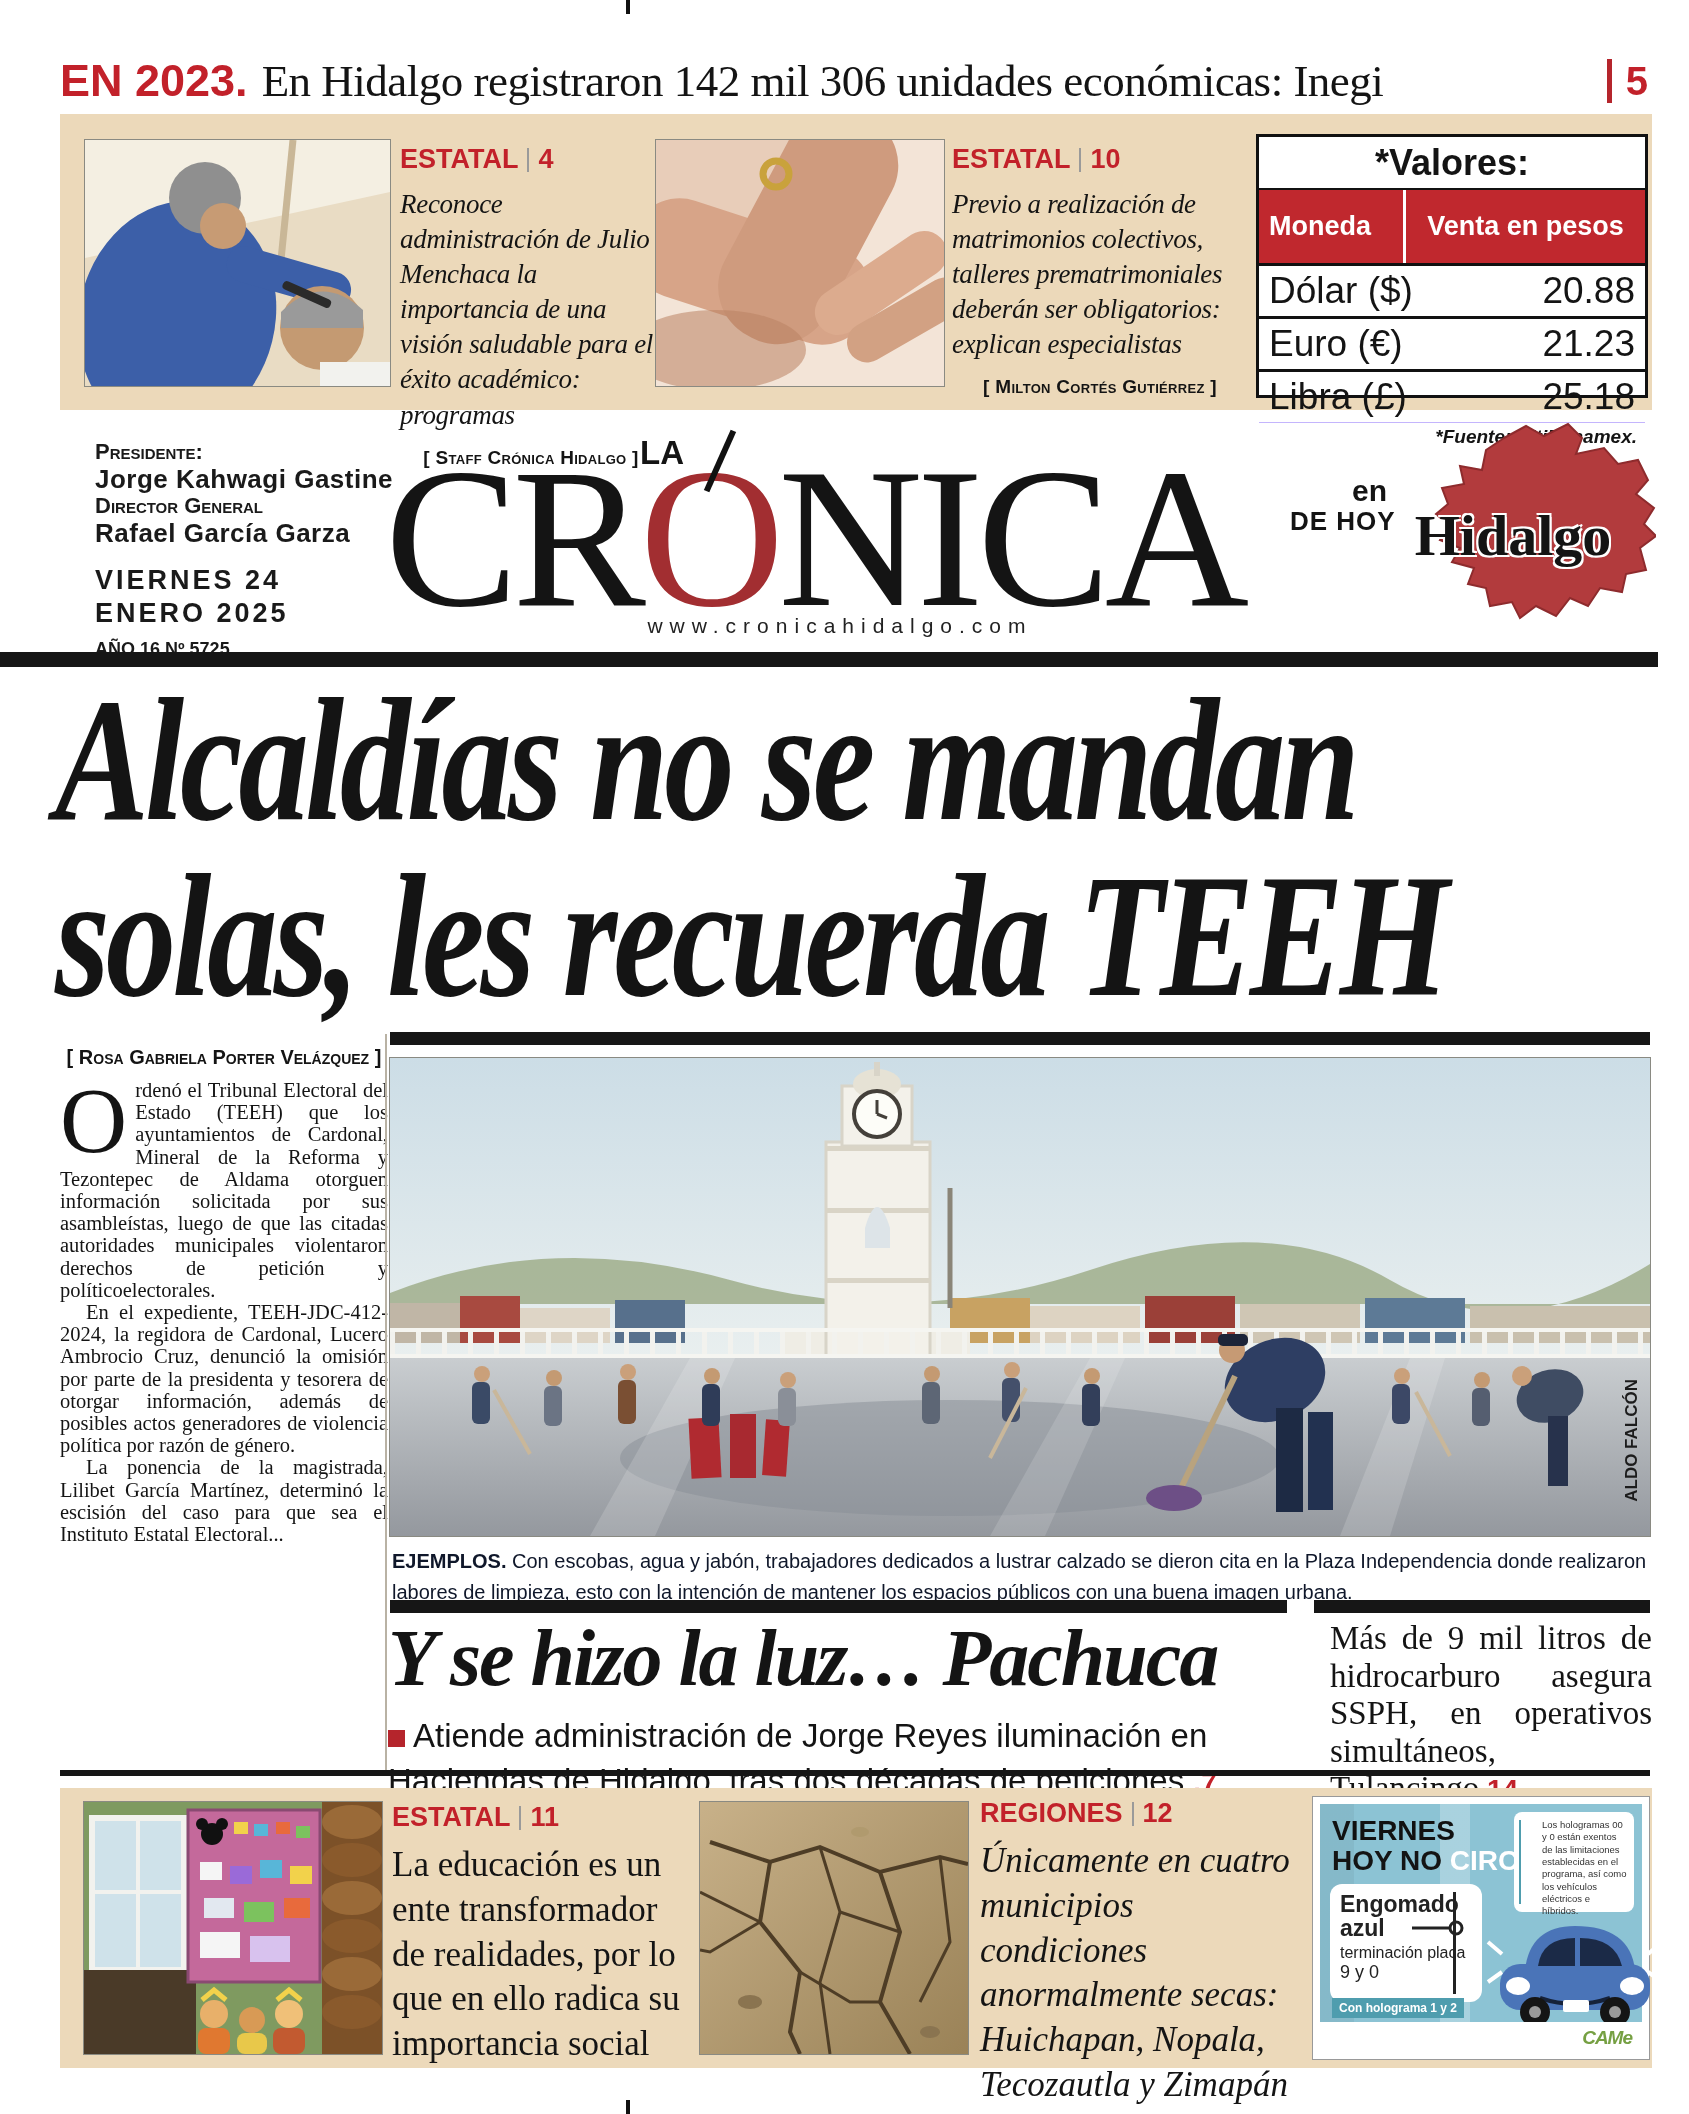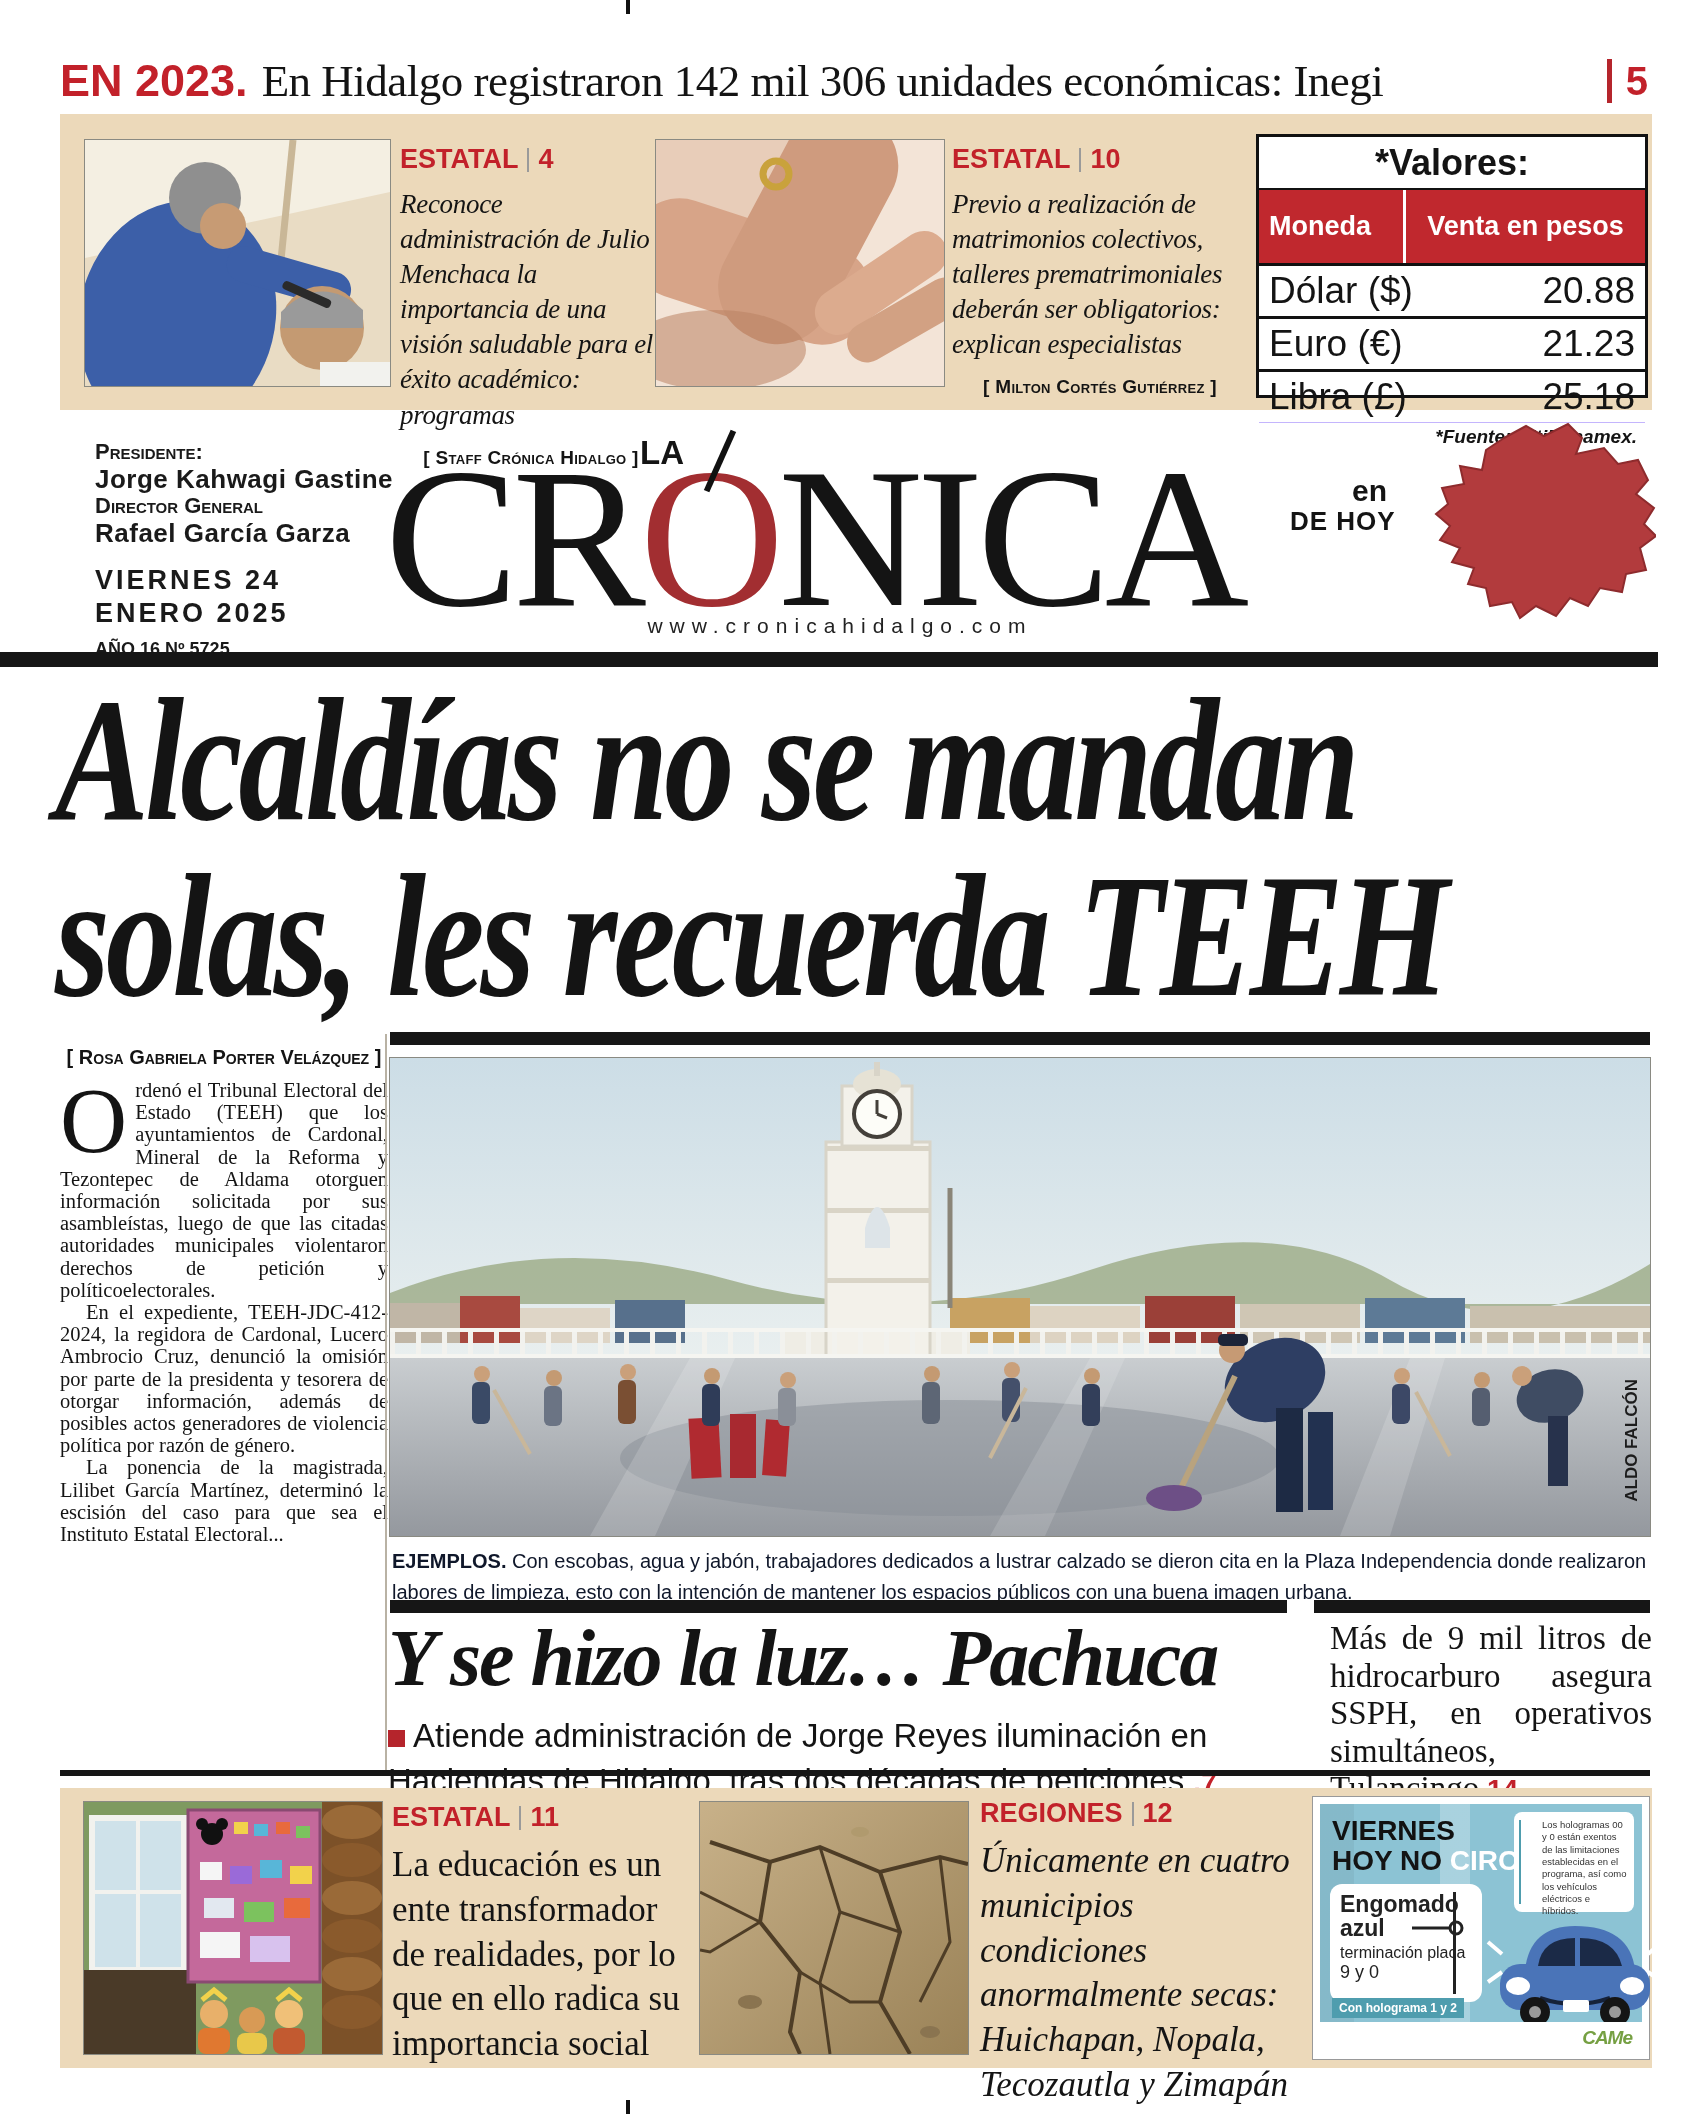--- a/index.html
+++ b/index.html
@@ -217,20 +217,21 @@
     <div class="logo-slash"></div>
     <div class="logo-dehoy">DE HOY</div>
     <div class="logo-url">www.cronicahidalgo.com</div>
   </div>
 
   <div class="mapbox">
     <div class="map-en">en</div>
     <svg class="abs" style="left:34px;top:0;" width="270" height="228" viewBox="0 0 270 228">
       <polygon fill="#b23b3d" stroke="#8e2b2d" stroke-width="2" points="118,18 140,6 158,16 182,4 196,18 190,34 218,28 232,44 252,40 262,60 250,74 268,88 258,104 270,116 254,128 260,150 240,154 236,172 214,168 202,186 184,178 170,196 150,186 134,198 126,182 104,186 100,168 82,164 88,148 66,142 74,128 54,120 64,106 50,94 62,84 56,68 78,64 74,46 96,50 100,30"></polygon>
     </svg>
+    <div class="map-name">Hidalgo</div>
   </div>
 
   <div class="blackbar" style="left:0;top:652px;width:1658px;height:15px;"></div>
 
   <div class="hl" style="top:672px;">Alcaldías no se mandan</div>
   <div class="hl" style="top:848px;">solas, les recuerda TEEH</div>
 
   <div class="leftcol">
     <div class="lead-byline">[ Rosa Gabriela Porter Velázquez ]</div>
     <div class="lead-body">

